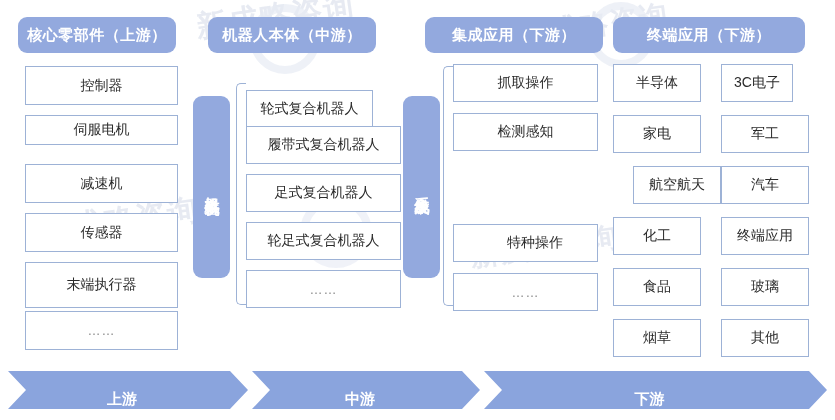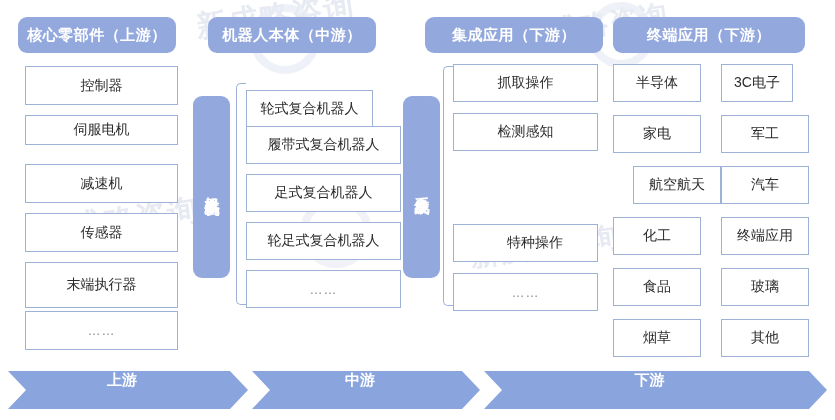--- a/index.html
+++ b/index.html
@@ -42,21 +42,21 @@
   }
 
   .brk{
     position:absolute;border:1px solid #9db2d6;border-right:none;
     border-top-left-radius:5px;border-bottom-left-radius:5px;
     box-sizing:border-box;
   }
 
   .chev{position:absolute;background:#8aa4dd;color:#fff;
     font-weight:bold;font-size:15px;
-    display:flex;align-items:flex-start;justify-content:center;}
+    display:flex;align-items:flex-end;justify-content:center;}
   .chev span{position:relative;left:-6px;}
 </style>
 </head>
 <body>
 
 <div id="canvas">
 
   <div class="wm" style="left:196px;top:-4px;font-size:30px;transform:rotate(-8deg);">新戍略咨询</div>
   <div class="wm" style="left:520px;top:6px;font-size:28px;transform:rotate(-8deg);">新戍略咨询</div>
   <div class="wm" style="left:40px;top:200px;font-size:30px;transform:rotate(-8deg);">新戍略咨询</div>

